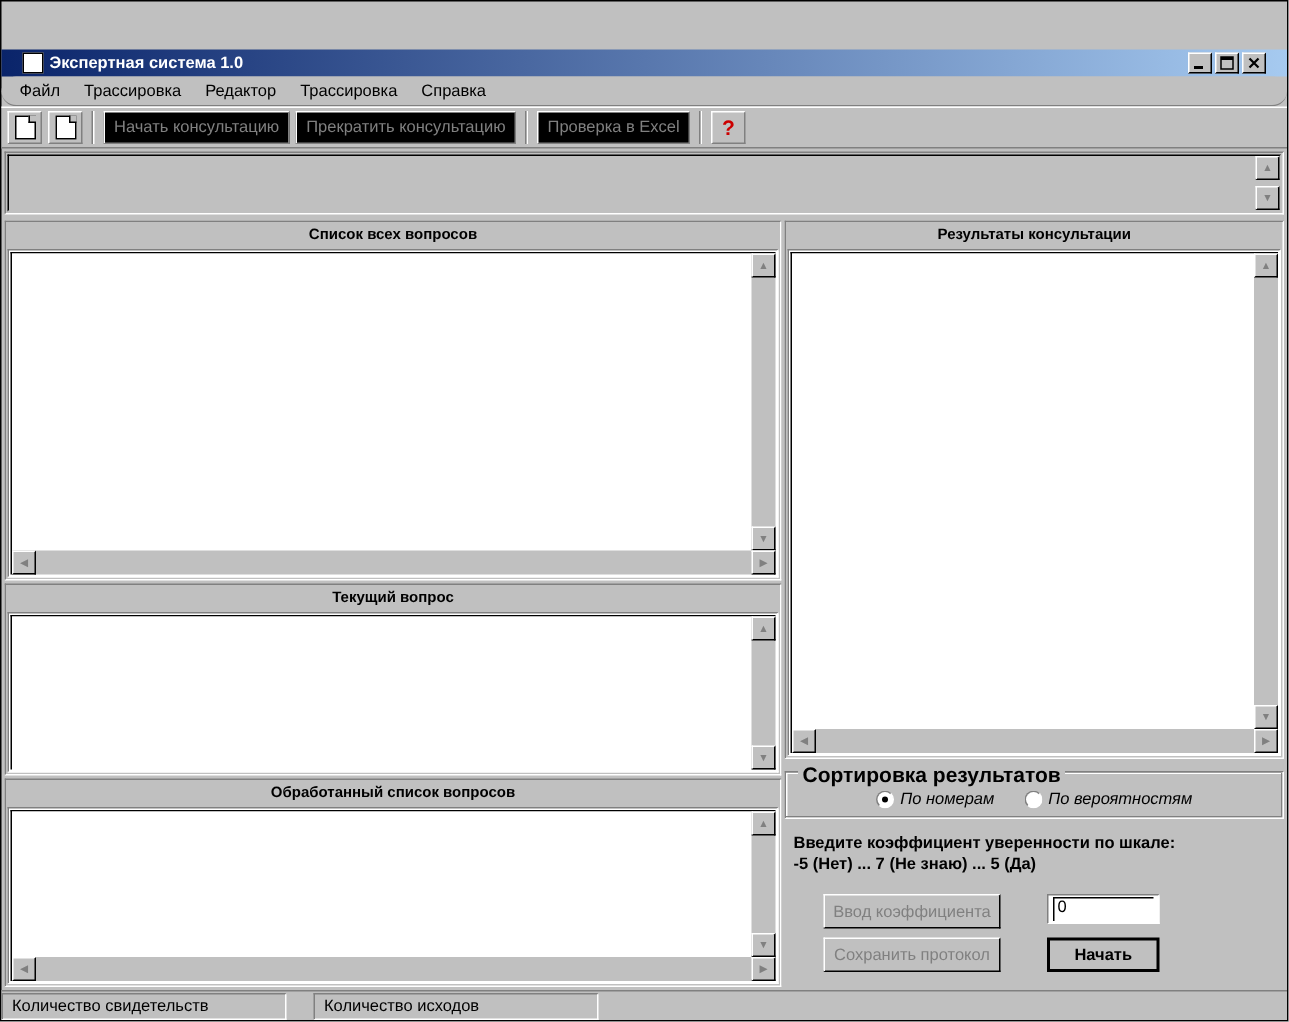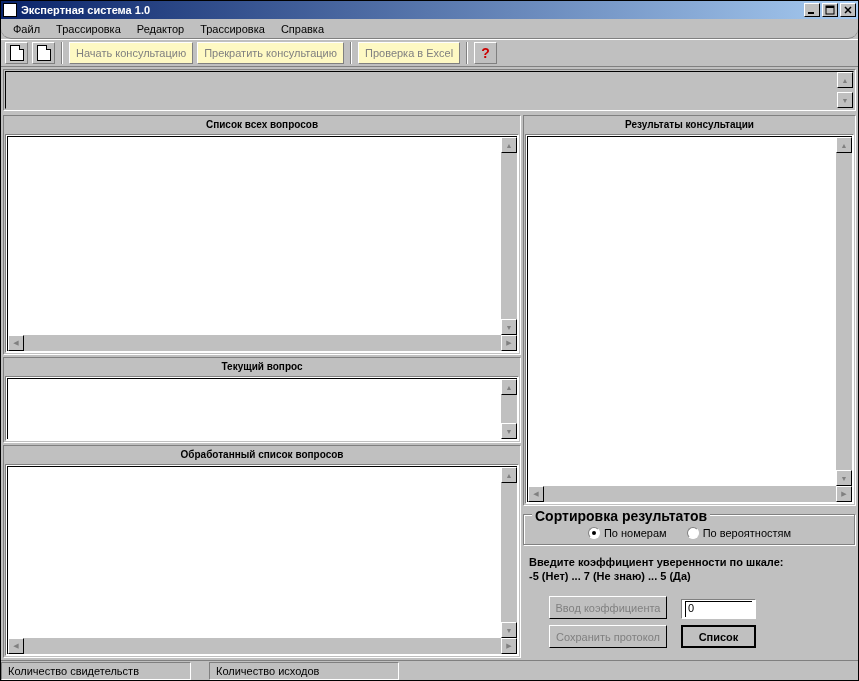--- a/index.html
+++ b/index.html
@@ -20,23 +20,24 @@
     display: flex;
     flex-direction: column;
   }
   
   .titlebar {
     height: 18px;
     background: linear-gradient(to right, #0a246a, #a6caf0);
     color: #fff;
     display: flex;
     align-items: center;
-    padding: 0 2px;
+    padding: 0 14px;
     font-weight: bold;
     font-size: 11px;
+    margin-top: 32px;
   }
   .titlebar .app-icon {
     width: 14px;
     height: 14px;
     margin-right: 4px;
     background: #fff;
     border: 1px solid #000;
   }
   .titlebar .title-text { flex: 1; }
   .titlebar .win-btns { display: flex; gap: 0px; }
@@ -79,21 +80,21 @@
     background: #c0c0c0;
     display: flex;
     align-items: center;
     padding: 2px 4px;
     gap: 4px;
     border-bottom: 1px solid #808080;
     border-top: 1px solid #fff;
   }
   .tb-btn {
     height: 22px;
-    background: #fef9c3;
+    background: #000000;
     border-top: 1px solid #fff;
     border-left: 1px solid #fff;
     border-right: 1px solid #808080;
     border-bottom: 1px solid #808080;
     padding: 0 6px;
     font-size: 11px;
     color: #808080;
     display: flex;
     align-items: center;
     justify-content: center;
@@ -242,21 +243,21 @@
     display: flex;
     flex-direction: column;
   }
   .panel-body .pb-row {
     flex: 1;
     display: flex;
   }
   .panel-body .pb-content { flex: 1; background: #fff; }
   
   .left-col .p1 { height: 240px; }
-  .left-col .p2 { height: 86px; }
+  .left-col .p2 { height: 128px; }
   .left-col .p3 { flex: 1; }
   .right-col .p-res { flex: 1; }
   
   
   .groupbox {
     border: 1px solid #808080;
     border-right-color: #fff;
     border-bottom-color: #fff;
     box-shadow: inset -1px -1px 0 #808080, inset 1px 1px 0 #fff;
     position: relative;
@@ -276,20 +277,21 @@
     display: flex;
     gap: 20px;
     justify-content: center;
     padding-top: 2px;
   }
   .radio-item {
     display: flex;
     align-items: center;
     gap: 4px;
     font-size: 11px;
+    font-style: italic;
   }
   .radio-circle {
     width: 12px;
     height: 12px;
     border-radius: 50%;
     background: #fff;
     border-top: 1px solid #808080;
     border-left: 1px solid #808080;
     border-right: 1px solid #fff;
     border-bottom: 1px solid #fff;
@@ -305,22 +307,22 @@
   }
   
   .bottom-ctrl {
     padding: 8px 6px 4px 6px;
     font-size: 11px;
   }
   .bottom-ctrl .line1 { font-weight: bold; margin-bottom: 2px; }
   .bottom-ctrl .line2 { font-weight: bold; margin-bottom: 14px; }
   .ctrl-row {
     display: flex;
-    align-items: flex-end;
-    gap: 14px;
+    align-items: flex-start;
+    gap: 31px;
     margin-bottom: 6px;
     padding-left: 20px;
   }
   .btn {
     height: 23px;
     min-width: 118px;
     background: #c0c0c0;
     border-top: 1px solid #fff;
     border-left: 1px solid #fff;
     border-right: 1px solid #000;
@@ -545,21 +547,21 @@
         <div class="line2">-5 (Нет) ... 7 (Не знаю) ... 5 (Да)</div>
 
         <div class="ctrl-row">
           <div class="btn">Ввод коэффициента</div>
           <div class="text-input">
             <div class="ti-inner">0</div>
           </div>
         </div>
         <div class="ctrl-row">
           <div class="btn">Сохранить протокол</div>
-          <div class="btn default">Список</div>
+          <div class="btn default">Начать</div>
         </div>
       </div>
 
     </div>
   </div>
 
   <div class="statusbar">
     <div class="status-cell">Количество свидетельств</div>
     <div class="status-cell">Количество исходов</div>
   </div>

